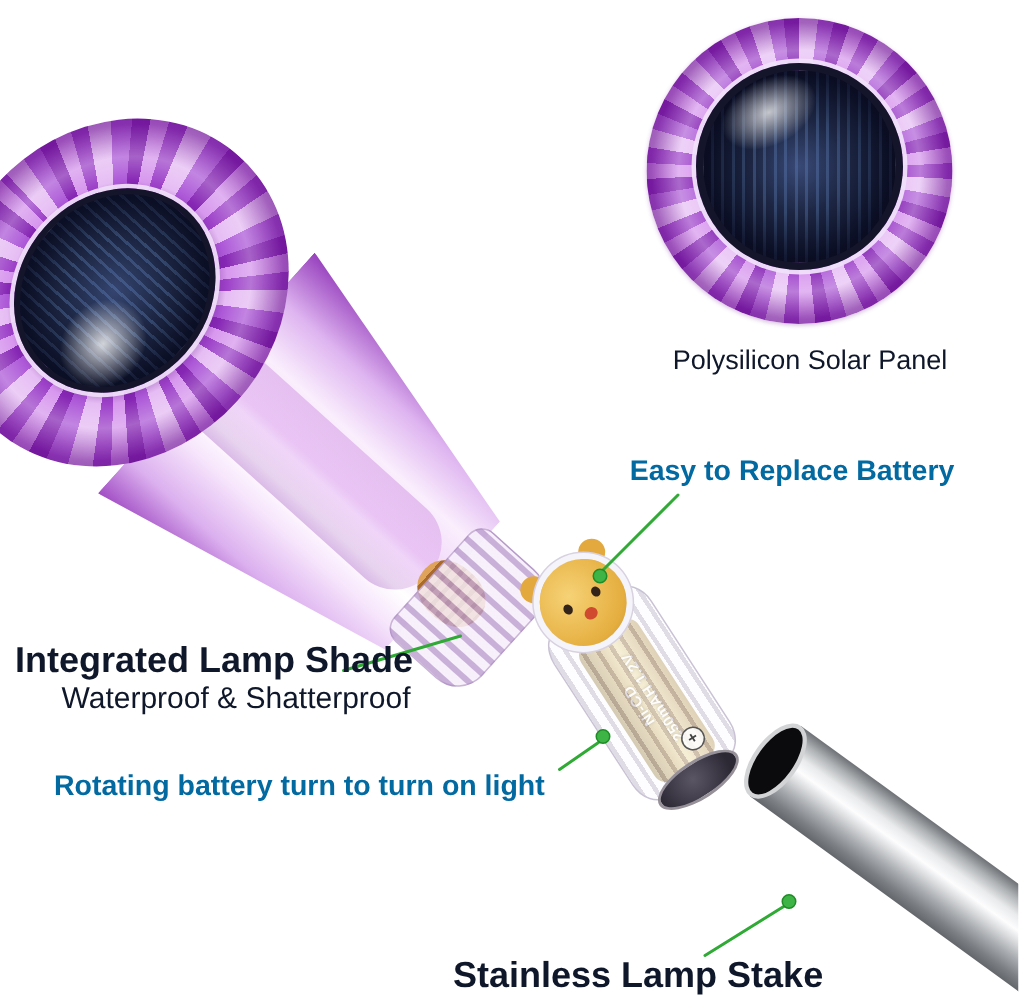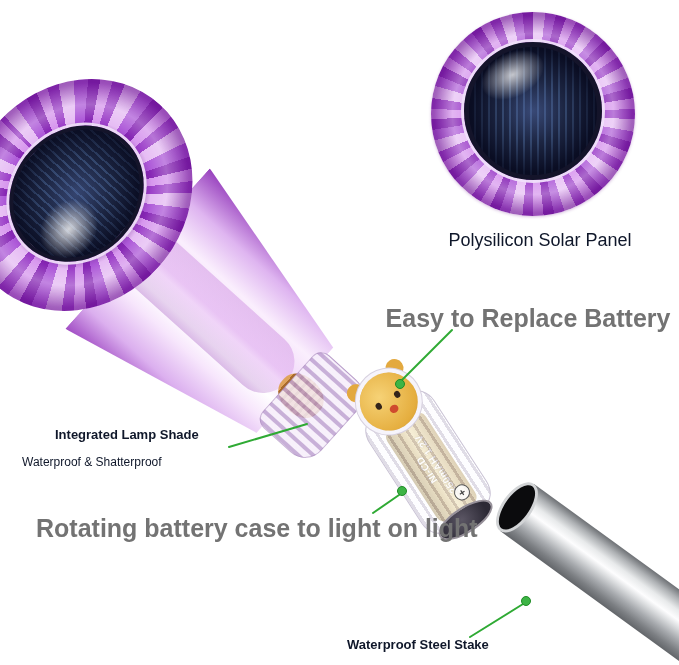--- a/index.html
+++ b/index.html
@@ -93,23 +93,23 @@
 
   
   .lines{position:absolute;left:0;top:0;pointer-events:none;}
   .lines line{stroke:#2faa34;stroke-width:2;stroke-linecap:round;}
   .lines circle{fill:#3db445;stroke:#1f8c26;stroke-width:1;}
 
   
   .t{position:absolute;white-space:nowrap;color:#0f172a;}
   .center{transform:translateX(-50%);}
   .reg{font-size:18px;}
-  .sub{font-size:12px;}
-  .green{font-size:25px;font-weight:bold;color:#737373;}
-  .boldblack{font-size:13px;font-weight:bold;margin-left:45px;}
+  .sub{font-size:20px;margin-left:19px;}
+  .green{font-size:19px;font-weight:bold;color:#0369a1;}
+  .boldblack{font-size:24px;font-weight:bold;}
 </style>
 </head>
 <body>
 
 <div class="canvas">
 
   <div class="lamp">
     <div class="lamp-tube"></div>
     <div class="lamp-shade"></div>
     <div class="lamp-copper"></div>
@@ -161,16 +161,16 @@
     <line x1="373" y1="513" x2="399" y2="495"></line>
     <circle cx="402" cy="491" r="4.5"></circle>
     <line x1="470" y1="637" x2="523" y2="604"></line>
     <circle cx="526" cy="601" r="4.5"></circle>
   </svg>
 
   <div class="t reg center" style="left:540px;top:230px">Polysilicon Solar Panel</div>
   <div class="t green center" style="left:528px;top:304px">Easy to Replace Battery</div>
   <div class="t boldblack" style="left:10px;top:427px">Integrated Lamp Shade</div>
   <div class="t sub" style="left:22px;top:455px">Waterproof &amp; Shatterproof</div>
-  <div class="t green" style="left:36px;top:514px">Rotating battery case to light on light</div>
-  <div class="t boldblack" style="left:302px;top:637px">Waterproof Steel Stake</div>
+  <div class="t green" style="left:36px;top:514px">Rotating battery turn to turn on light</div>
+  <div class="t boldblack" style="left:302px;top:637px">Stainless Lamp Stake</div>
 
 </div>
 
 </body></html>

